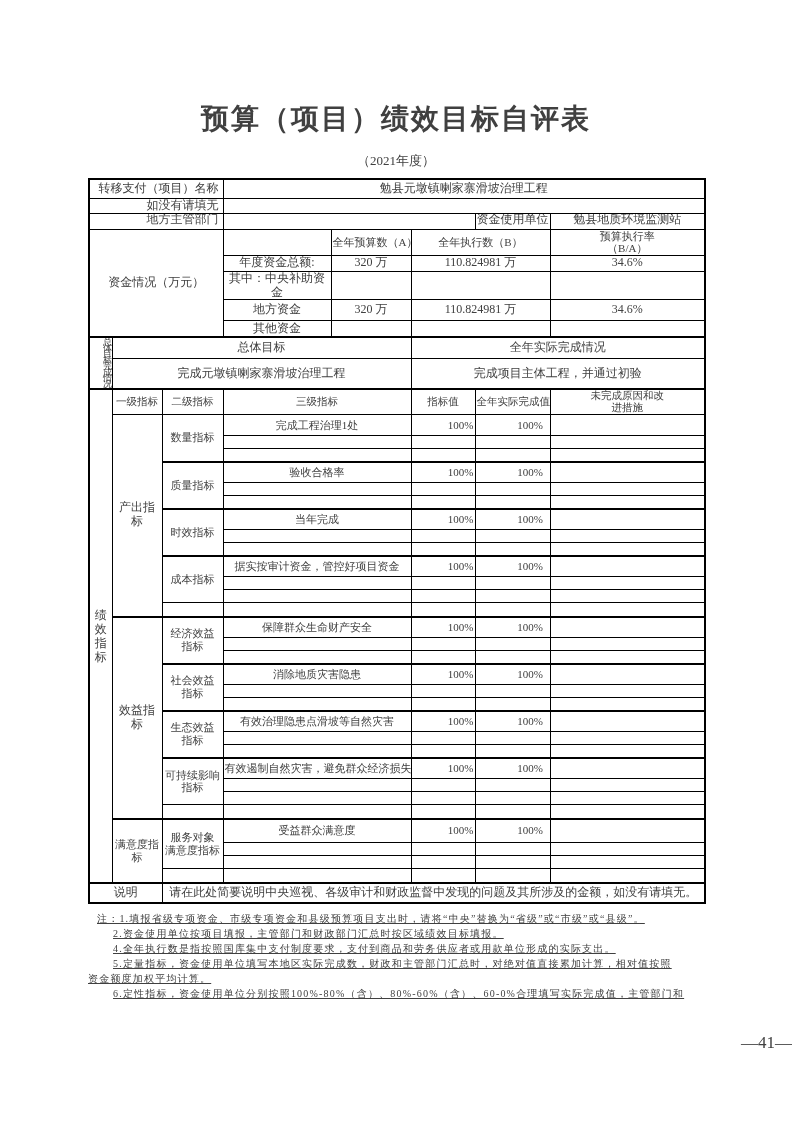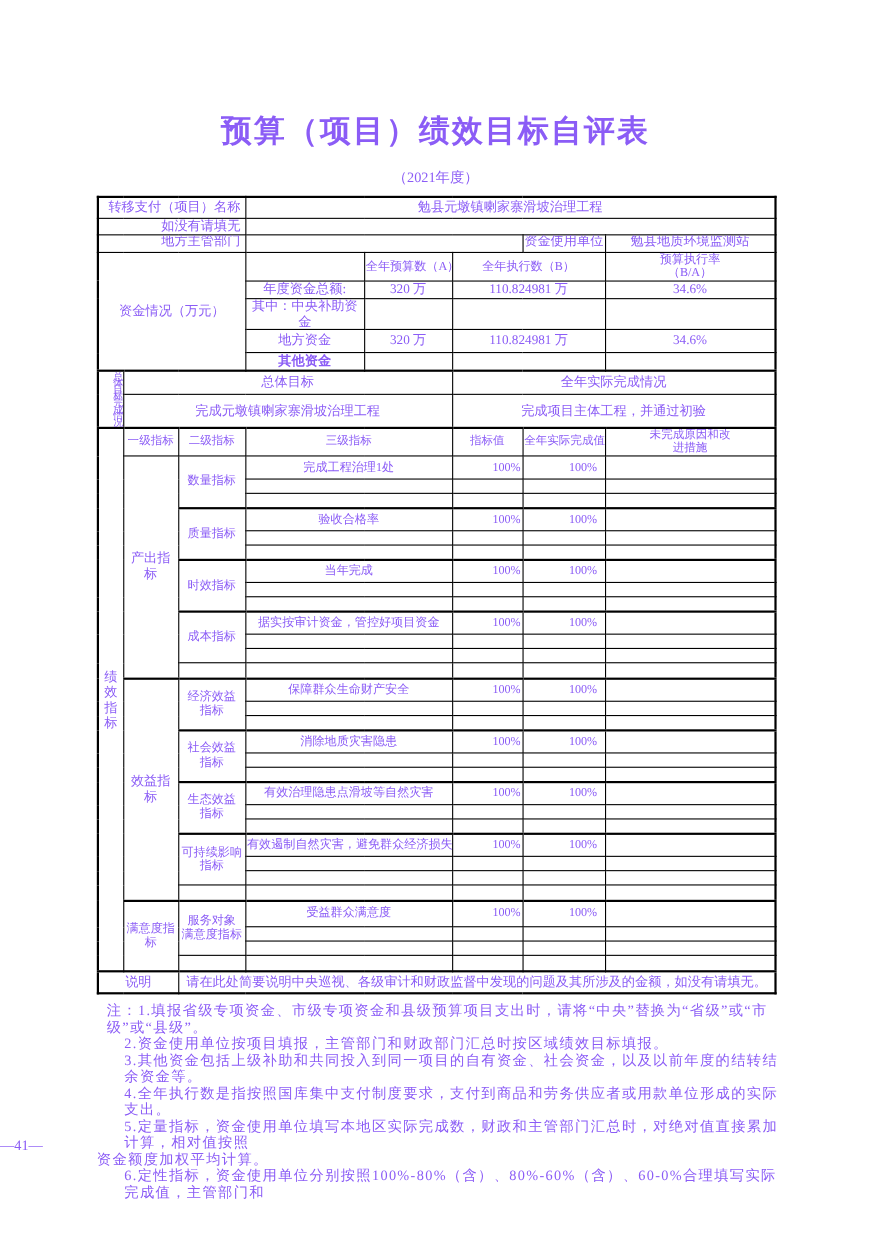--- a/index.html
+++ b/index.html
@@ -1,16 +1,16 @@
 <!DOCTYPE html>
 <html><head>
 <meta charset="utf-8">
 <style>
   html,body{margin:0;padding:0;background:#ffffff;}
-  .page{position:relative;width:792px;height:1121px;background:#fff;color:#8b5cf6;
+  .page{position:relative;width:792px;height:1121px;background:#fff;color:#404040;
         font-family:"Liberation Serif",serif;overflow:hidden;}
   .title{padding-top:100px;text-align:center;font-family:"Liberation Sans",sans-serif;
          font-weight:bold;font-size:28px;letter-spacing:2px;}
   .subtitle{margin-top:14px;text-align:center;font-size:13px;}
   .tblwrap{margin:8px 0 0 88px;width:616px;}
   table{border-collapse:collapse;table-layout:fixed;width:616px;border:2px solid #000;}
   td{border:1px solid #000;padding:0 1px;font-size:12px;text-align:center;
      vertical-align:middle;overflow:hidden;line-height:1.15;}
   td.lbl{text-align:right;padding-right:4px;}
   td.pre{white-space:pre-line;}
@@ -20,31 +20,31 @@
   td.l2{word-break:break-all;font-size:11px;}
   td.metric{font-size:11px;white-space:nowrap;}
   td.val{font-size:11px;padding-left:36px;}
   td.ihdr{font-size:10.5px;white-space:nowrap;}
   td.ihdr-wrap{font-size:10.5px;white-space:pre-line;}
   td.fhdr{font-size:11px;white-space:nowrap;}
   td.fhdr-wrap{font-size:11px;white-space:pre-line;}
   tr.bt2>td{border-top:2px solid #000;}
   tr.hr1{height:19px;} tr.hr2{height:15px;} tr.hr3{height:16px;font-family:Liberation Mono, monospace;}
   tr.hfh{height:26px;} tr.hf1{height:16px;} tr.hf2{height:15px;}
-  tr.hf3{height:21px;} tr.hf4{height:16px;font-weight:bold;}
+  tr.hf3{height:21px;} tr.hf4{height:16px;}
   tr.hoh{height:22px;} tr.hoc{height:30px;}
   tr.hih{height:24px;}
   tr.hc{height:21px;} tr.he{height:13px;} tr.hx{height:14px;}
   tr.hsm{height:24px;} tr.hrk{height:20px;}
-  .notes{margin:7px 0 4px 88px;width:622px;font-size:13px;line-height:15px;
-         letter-spacing:1.2px;}
+  .notes{margin:7px 0 4px 88px;width:622px;font-size:10px;line-height:15px;
+         letter-spacing:1.2px;text-decoration:underline;}
   .note-first{padding-left:9px;}
   .note-num{padding-left:25px;}
   .note-cont{padding-left:0;}
-  .pageno{position:absolute;left:0;right:0;top:1033px;text-align:left;font-size:13px;}
+  .pageno{position:absolute;left:0;right:0;top:1033px;text-align:right;font-size:17px;}
 </style>
 </head>
 <body>
 
 <div class="page">
 
   <div class="title">预算（项目）绩效目标自评表</div>
   <div class="subtitle">（2021年度）</div>
 
   <div class="tblwrap">
@@ -343,21 +343,20 @@
       <td colspan="2">说明</td>
       <td class="nw" colspan="6">请在此处简要说明中央巡视、各级审计和财政监督中发现的问题及其所涉及的金额，如没有请填无。</td>
     </tr>
   </tbody>
       </table>
   </div>
 
   <div class="notes">
     <div class="note-first">注：1.填报省级专项资金、市级专项资金和县级预算项目支出时，请将“中央”替换为“省级”或“市级”或“县级”。</div>
     <div class="note-num">2.资金使用单位按项目填报，主管部门和财政部门汇总时按区域绩效目标填报。</div>
-    <div class="note-num">3.其他资金包括上级补助和共同投入到同一项目的自有资金、社会资金，以及以前年度的结转结余资金等。</div>
     <div class="note-num">4.全年执行数是指按照国库集中支付制度要求，支付到商品和劳务供应者或用款单位形成的实际支出。</div>
     <div class="note-num">5.定量指标，资金使用单位填写本地区实际完成数，财政和主管部门汇总时，对绝对值直接累加计算，相对值按照</div>
     <div class="note-cont">资金额度加权平均计算。</div>
     <div class="note-num">6.定性指标，资金使用单位分别按照100%-80%（含）、80%-60%（含）、60-0%合理填写实际完成值，主管部门和</div>
   </div>
 
   <div class="pageno">—41—</div>
 
 </div>
 

